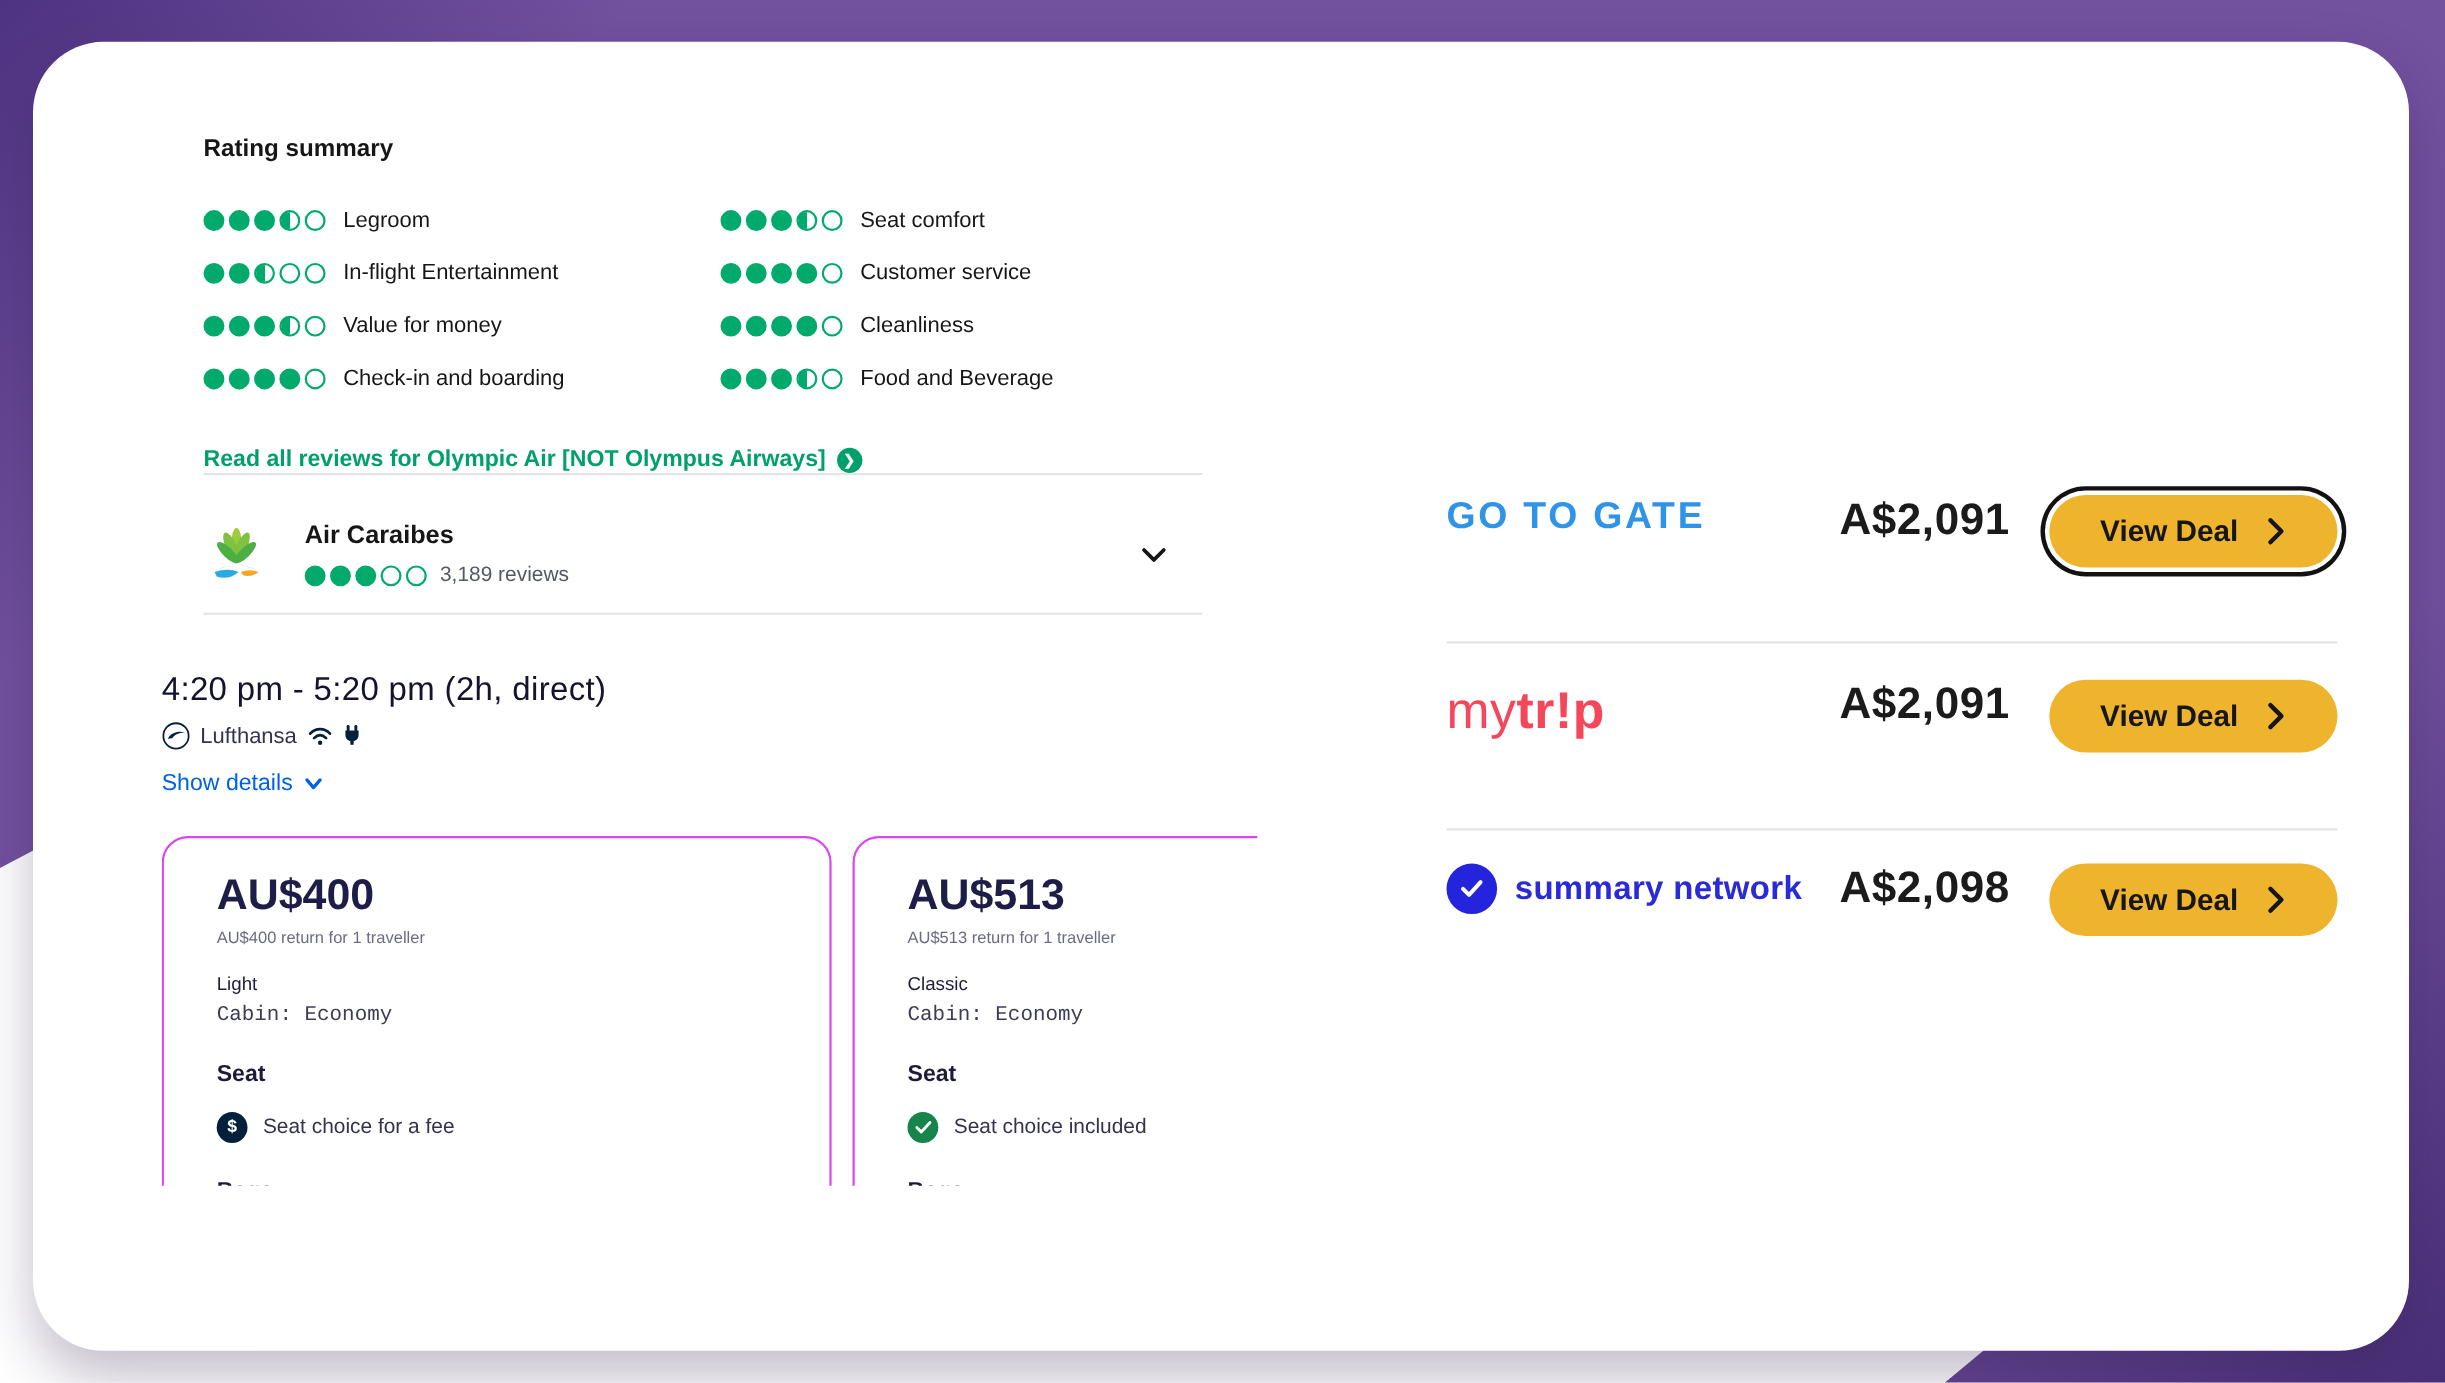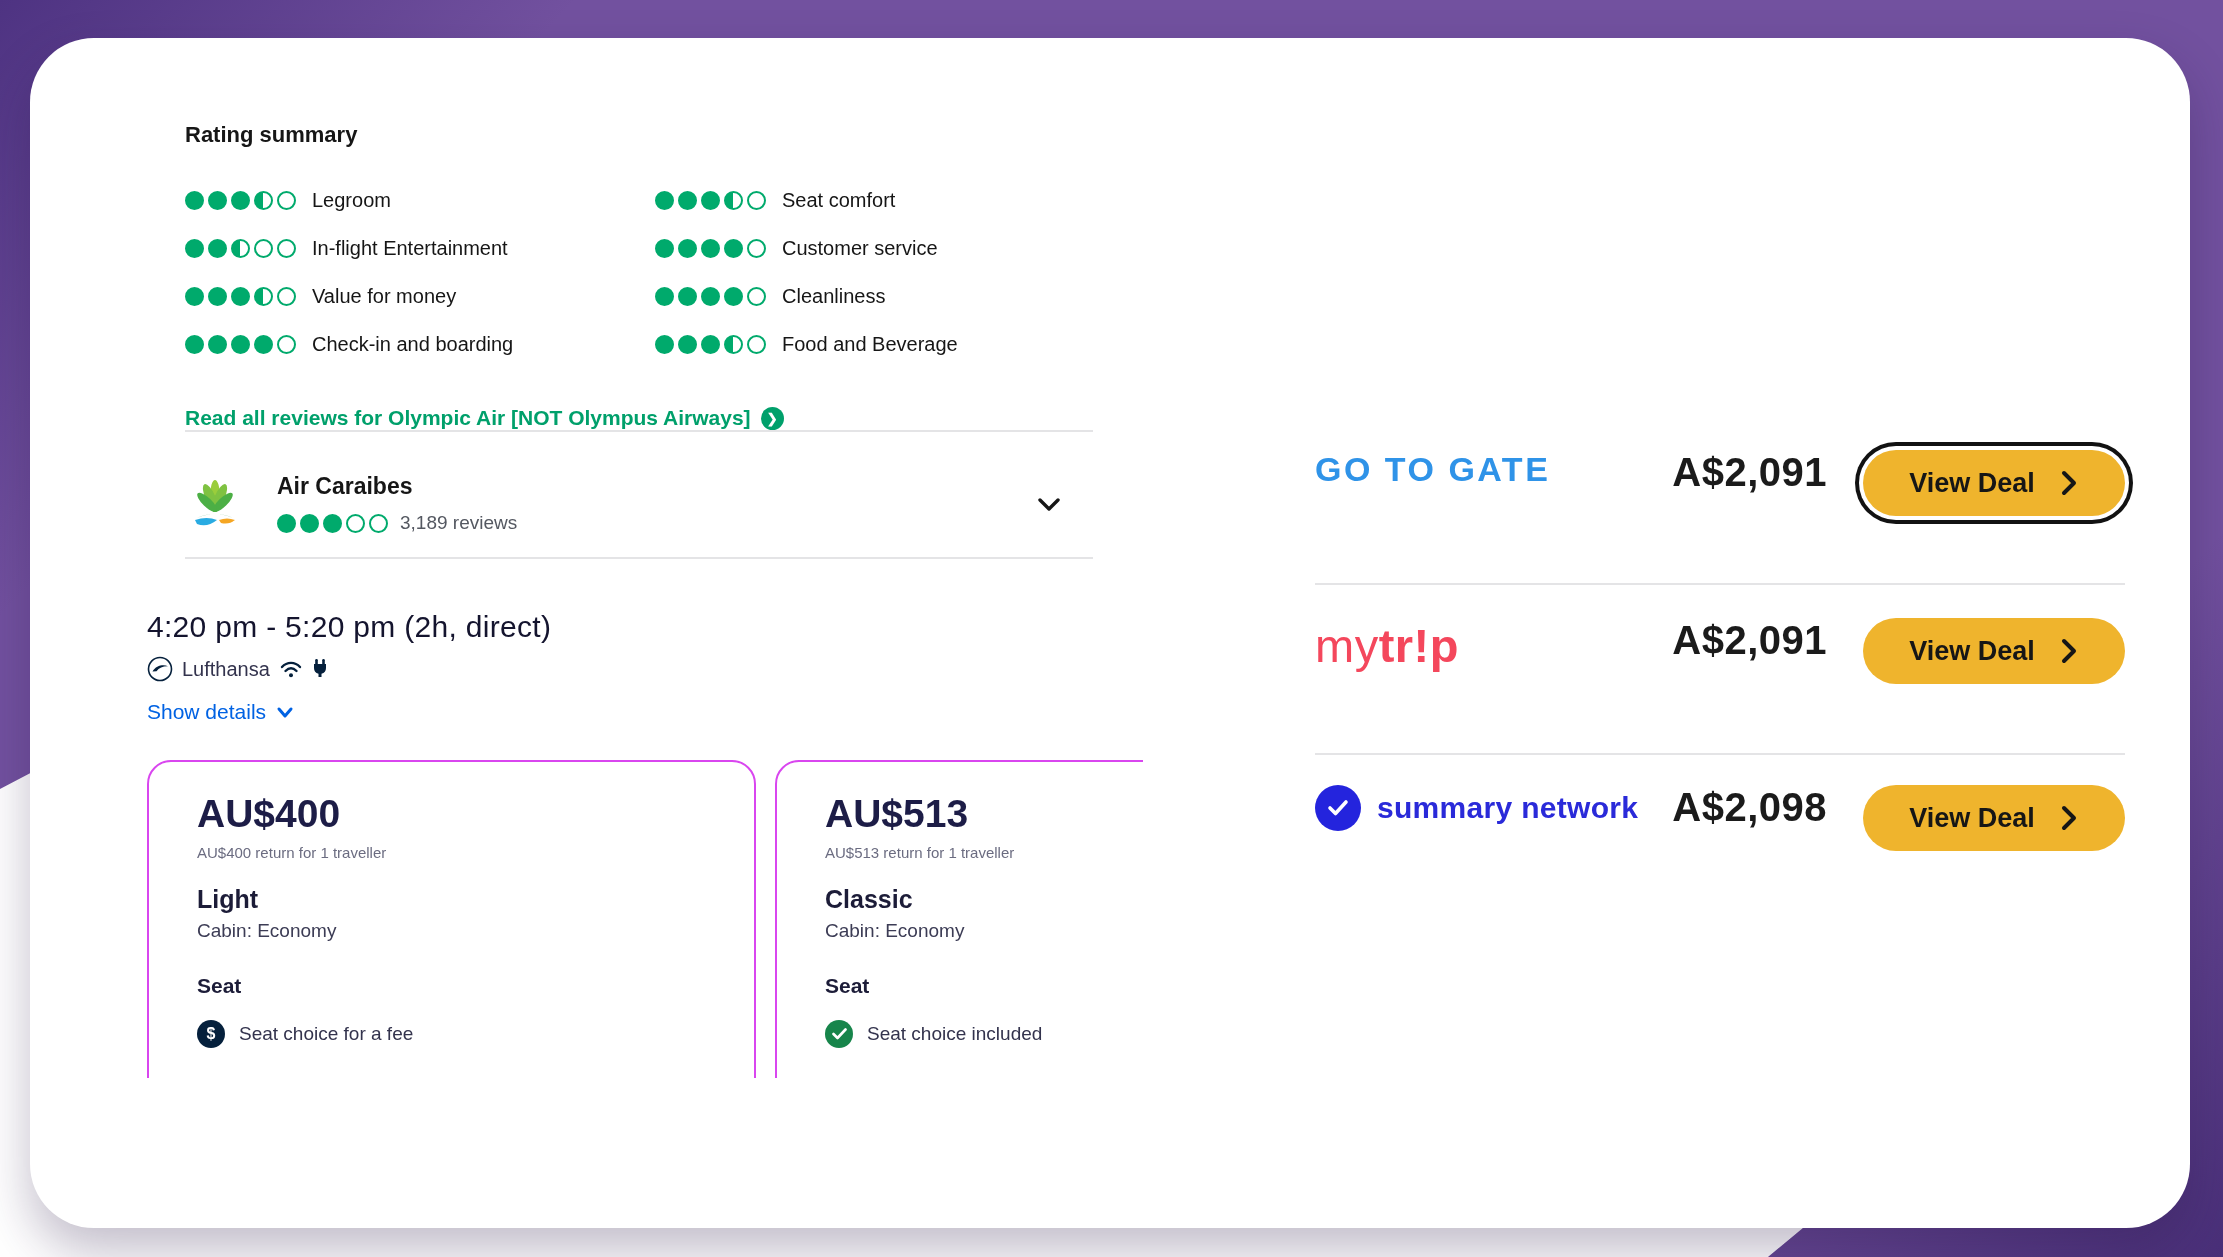--- a/index.html
+++ b/index.html
@@ -59,22 +59,22 @@
   .show-details{left:117px;top:662px;display:flex;align-items:center;gap:8px;cursor:pointer;}
   .show-details span{font-size:21px;font-weight:500;color:#0062e3;}
   
   .fares{left:117px;top:722px;width:996px;height:318px;overflow:hidden;display:flex;gap:19px;}
   .fare-card{
     width:609px;flex:0 0 auto;height:420px;box-sizing:border-box;
     border:2px solid #d946ef;border-radius:24px;padding:30px 48px;background:#fff;cursor:pointer;
   }
   .fare-price{font-size:39px;font-weight:700;color:#1d1d47;}
   .fare-sub{font-size:15px;color:#6b6c81;margin-top:8px;}
-  .fare-name{font-size:25px;font-weight:700;color:#1c1c38;margin-top:24px;}
-  .fare-cabin{font-size:19px;color:#3c3c55;margin-top:6px;}
+  .fare-name{font-size:17px;font-weight:400;color:#1c1c38;margin-top:24px;}
+  .fare-cabin{font-size:19px;color:#3c3c55;margin-top:6px;font-family:Liberation Mono, monospace;}
   .fare-head{font-size:21px;font-weight:700;color:#1c1c38;margin-top:32px;}
   .fare-feature{display:flex;align-items:center;gap:14px;margin-top:22px;}
   .fare-feature .txt{font-size:19px;color:#33334d;}
   .icon-circle{width:28px;height:28px;border-radius:50%;display:flex;align-items:center;justify-content:center;flex:0 0 auto;}
   .icon-fee{background:#05203c;color:#fff;font-size:16px;font-weight:700;}
   .icon-check{background:#17854b;}
   
   .deal-row{left:1285px;width:810px;height:100px;display:flex;align-items:flex-start;}
   .row1{top:412px;} .row2{top:580px;} .row3{top:747px;}
   .ddiv1{left:1285px;top:545px;width:810px;}

